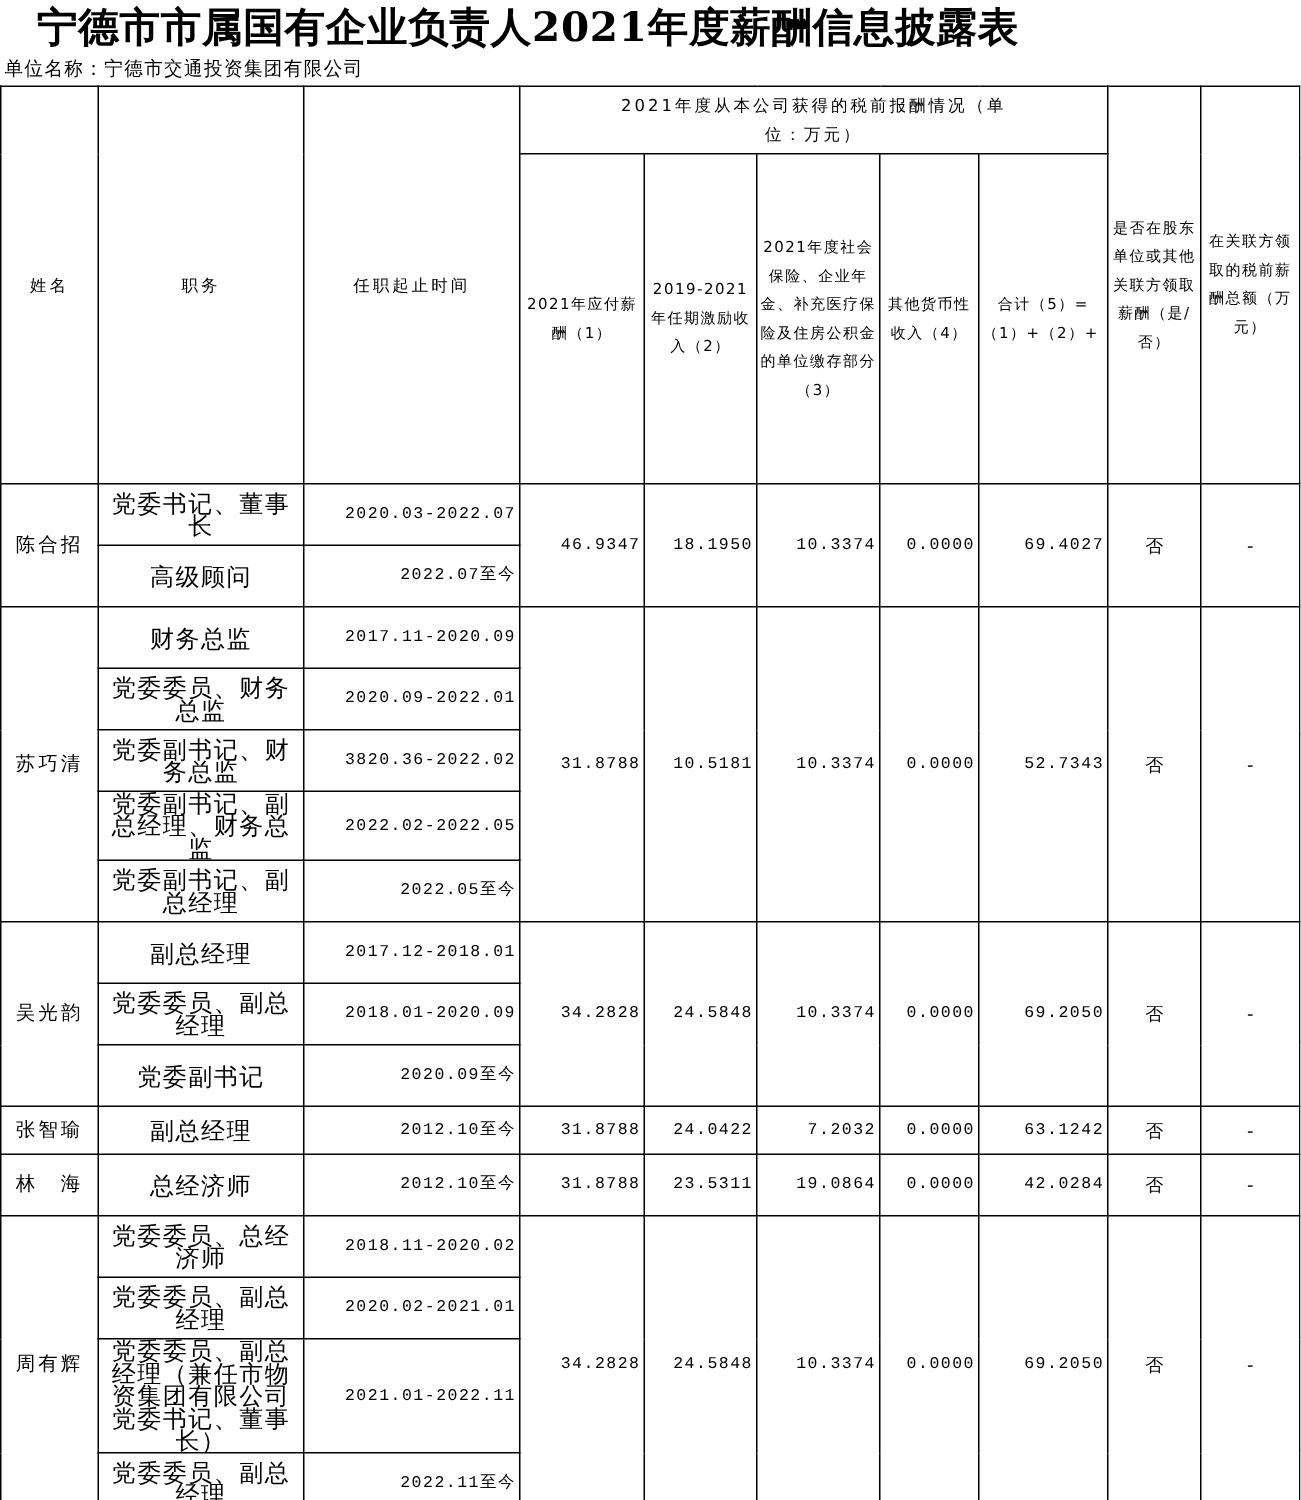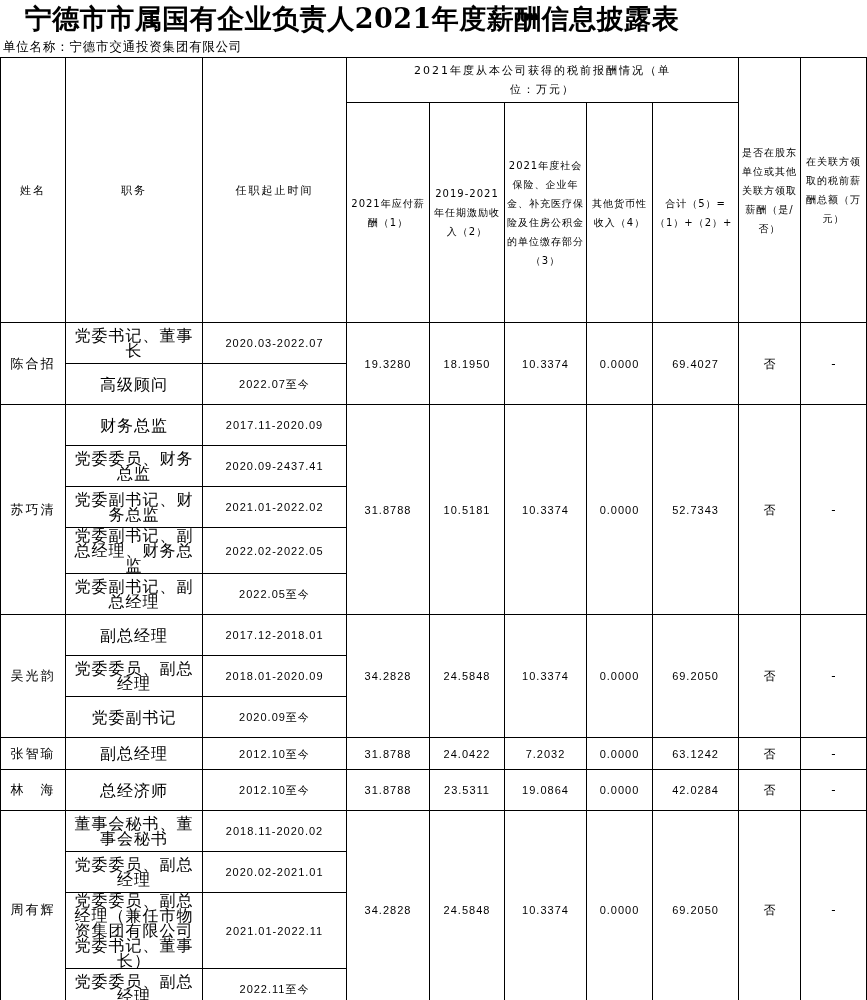--- a/index.html
+++ b/index.html
@@ -3,21 +3,21 @@
 <meta charset="utf-8">
 <style>
   html, body { margin:0; padding:0; background:#ffffff; }
   body { width:867px; height:1000px; position:relative; overflow:hidden; font-family:"DejaVu Sans", sans-serif; color:#000; }
   .title { position:absolute; left:0; top:2px; width:704px; text-align:center; font-family:"DejaVu Serif", serif; font-weight:bold; font-size:27px; line-height:34px; letter-spacing:0.5px; }
   .unit { position:absolute; left:3px; top:38px; font-size:13px; line-height:18px; letter-spacing:1px; transform:scaleX(0.95); transform-origin:left; }
   table { position:absolute; left:0; top:57px; border-collapse:collapse; table-layout:fixed; width:866px; }
   td { border:1.5px solid #000; text-align:center; vertical-align:middle; font-size:12px; line-height:16px; padding:0 2px; overflow:hidden; }
   .hdr { font-size:11px; line-height:19px; letter-spacing:2px; }
   .hdr-sm { font-size:10px; line-height:19px; letter-spacing:1px; }
-  .num { font-family:Liberation Sans, sans-serif; font-size:11px; letter-spacing:1px; }
+  .num { font-family:Liberation Mono, monospace; font-size:11px; letter-spacing:1px;text-align:right; }
   .pos { font-size:16px; line-height:15px; letter-spacing:1px; }
   .name { font-size:13px; letter-spacing:2px;text-align:center; }
 </style>
 </head>
 <body>
 
 <div class="title">宁德市市属国有企业负责人2021年度薪酬信息披露表</div>
 <div class="unit">单位名称：宁德市交通投资集团有限公司</div>
 
 <table>
@@ -47,21 +47,21 @@
     <td class="hdr-sm">2019-2021年任期激励收入（2）</td>
     <td class="hdr-sm">2021年度社会保险、企业年金、补充医疗保险及住房公积金的单位缴存部分（3）</td>
     <td class="hdr-sm">其他货币性收入（4）</td>
     <td class="hdr-sm">合计（5）=（1）+（2）+（3）+（4）</td>
   </tr>
 
   <tr style="height:41px">
     <td rowspan="2" class="name">陈合招</td>
     <td class="pos">党委书记、董事长</td>
     <td class="num">2020.03-2022.07</td>
-    <td rowspan="2" class="num">19.3280</td>
+    <td rowspan="2" class="num">46.9347</td>
     <td rowspan="2" class="num">18.1950</td>
     <td rowspan="2" class="num">10.3374</td>
     <td rowspan="2" class="num">0.0000</td>
     <td rowspan="2" class="num">69.4027</td>
     <td rowspan="2">否</td>
     <td rowspan="2">-</td>
   </tr>
   <tr style="height:41px">
     <td class="pos">高级顾问</td>
     <td class="num">2022.07至今</td>
@@ -74,25 +74,25 @@
     <td rowspan="5" class="num">31.8788</td>
     <td rowspan="5" class="num">10.5181</td>
     <td rowspan="5" class="num">10.3374</td>
     <td rowspan="5" class="num">0.0000</td>
     <td rowspan="5" class="num">52.7343</td>
     <td rowspan="5">否</td>
     <td rowspan="5">-</td>
   </tr>
   <tr style="height:41px">
     <td class="pos">党委委员、财务总监</td>
-    <td class="num">2020.09-2437.41</td>
+    <td class="num">2020.09-2022.01</td>
   </tr>
   <tr style="height:41px">
     <td class="pos">党委副书记、财务总监</td>
-    <td class="num">2021.01-2022.02</td>
+    <td class="num">3820.36-2022.02</td>
   </tr>
   <tr style="height:41px">
     <td class="pos">党委副书记、副总经理、财务总监</td>
     <td class="num">2022.02-2022.05</td>
   </tr>
   <tr style="height:41px">
     <td class="pos">党委副书记、副总经理</td>
     <td class="num">2022.05至今</td>
   </tr>
 
@@ -138,21 +138,21 @@
     <td class="num">23.5311</td>
     <td class="num">19.0864</td>
     <td class="num">0.0000</td>
     <td class="num">42.0284</td>
     <td>否</td>
     <td>-</td>
   </tr>
 
   <tr style="height:41px">
     <td rowspan="4" class="name">周有辉</td>
-    <td class="pos">董事会秘书、董事会秘书</td>
+    <td class="pos">党委委员、总经济师</td>
     <td class="num">2018.11-2020.02</td>
     <td rowspan="4" class="num">34.2828</td>
     <td rowspan="4" class="num">24.5848</td>
     <td rowspan="4" class="num">10.3374</td>
     <td rowspan="4" class="num">0.0000</td>
     <td rowspan="4" class="num">69.2050</td>
     <td rowspan="4">否</td>
     <td rowspan="4">-</td>
   </tr>
   <tr style="height:41px">

